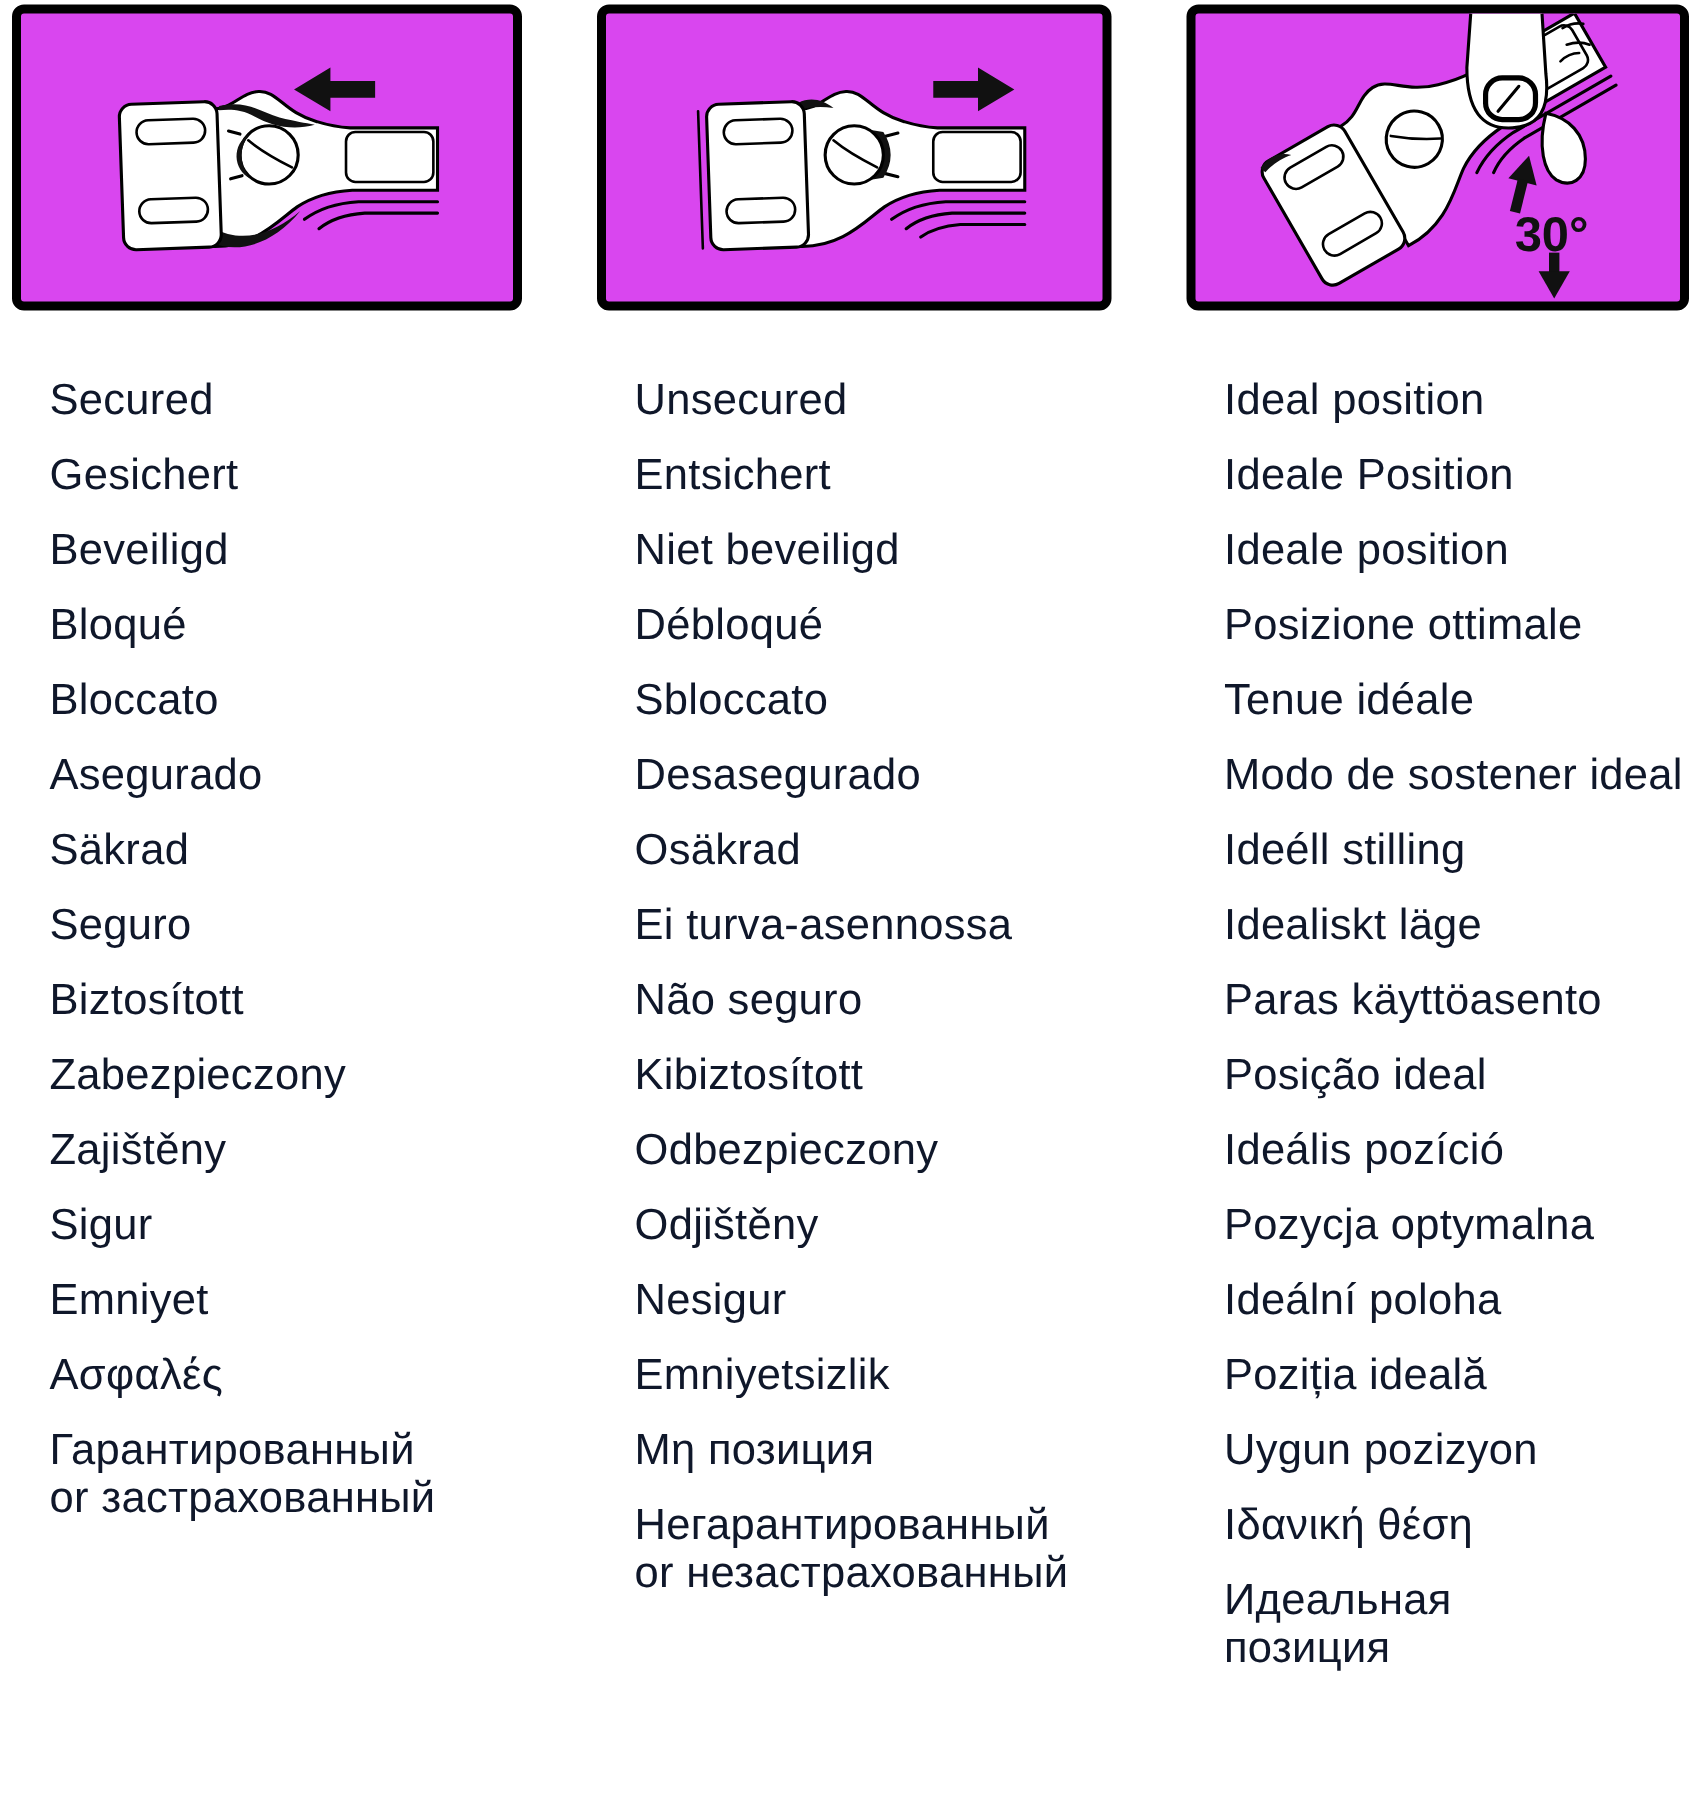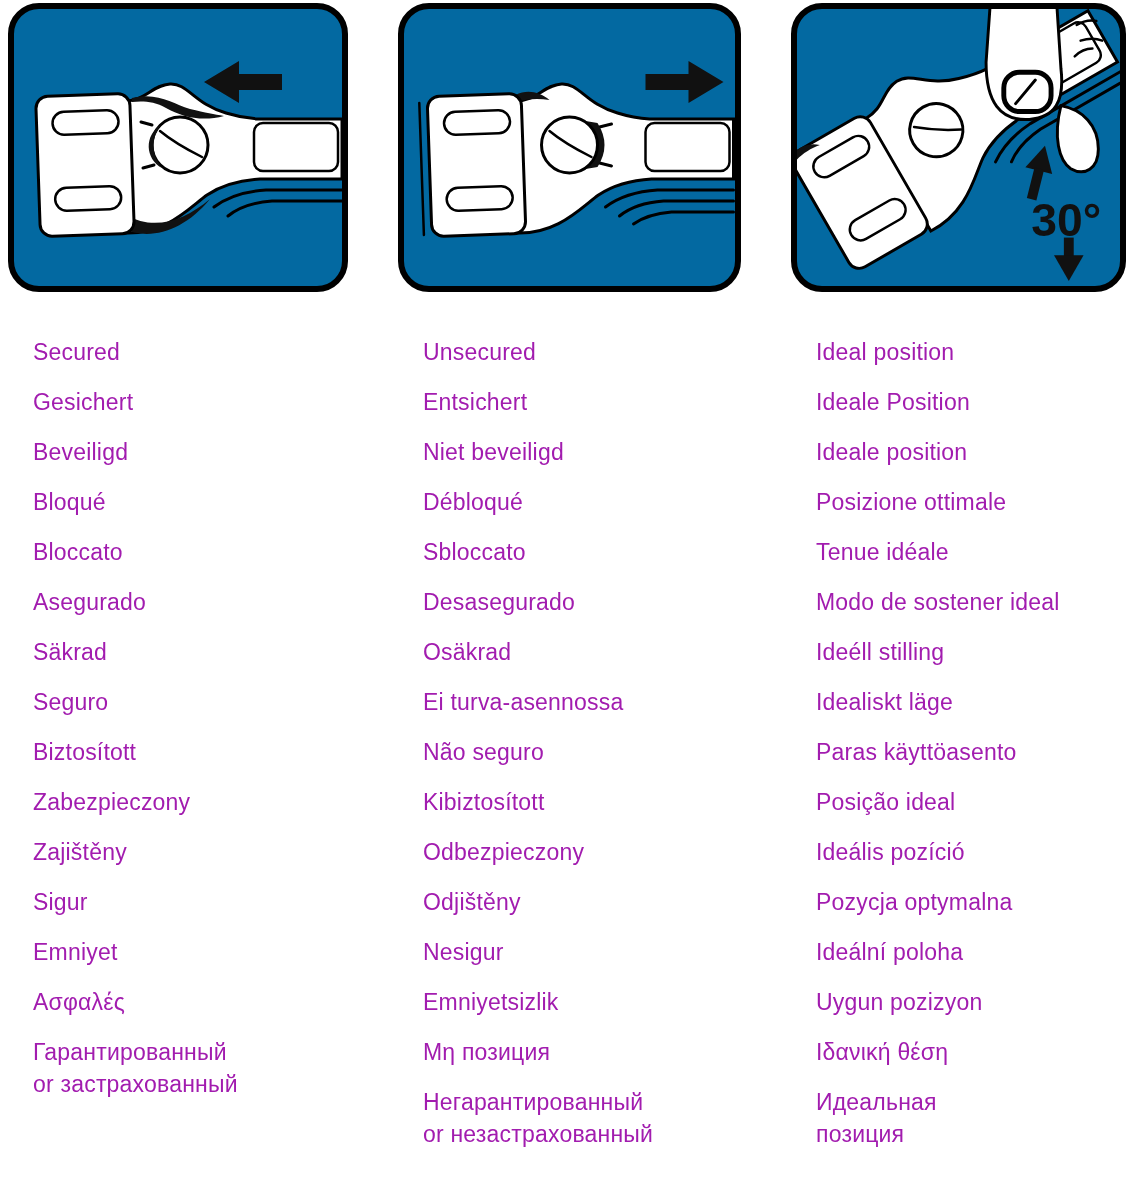--- a/index.html
+++ b/index.html
@@ -16,39 +16,39 @@
   .sheet {
     display: grid;
     grid-template-columns: 340px 343px 335px;
     column-gap: 50px;
     padding: 3px 8px 0 8px;
     box-sizing: border-box;
   }
   .column { display: block; }
   .panel {
     width: 100%;
-    height: 289px;
+    height: 204px;
     border: 6px solid #000;
-    border-radius: 31px;
+    border-radius: 8px;
     box-sizing: border-box;
-    background: #0369a1;
+    background: #d946ef;
     overflow: hidden;
   }
   .panel svg { display: block; width: 100%; height: 100%; }
   .panel svg text {
     font-family: "Liberation Sans", sans-serif;
     font-weight: 700;
     fill: #111;
   }
   .labels {
     list-style: none;
     margin: 44px 0 0 0;
     padding: 0 0 4px 25px;
-    font-size: 23px;
-    color: #a21caf;
+    font-size: 29px;
+    color: #0f172a;
     letter-spacing: 0.2px;
   }
   .labels li {
     line-height: 32px;
     margin-bottom: 18px;
     white-space: pre-line;
   }
   .ink-line { fill: none; stroke: #000; stroke-width: 3; stroke-linecap: round; }
   .ink-thin { fill: none; stroke: #000; stroke-width: 2.5; stroke-linecap: round; }
   .ink-shape { fill: #fff; stroke: #000; stroke-width: 3; }
@@ -220,20 +220,21 @@
         <li>Posizione ottimale</li>
         <li>Tenue idéale</li>
         <li>Modo de sostener ideal</li>
         <li>Ideéll stilling</li>
         <li>Idealiskt läge</li>
         <li>Paras käyttöasento</li>
         <li>Posição ideal</li>
         <li>Ideális pozíció</li>
         <li>Pozycja optymalna</li>
         <li>Ideální poloha</li>
+        <li>Poziția ideală</li>
         <li>Uygun pozizyon</li>
         <li>Ιδανική θέση</li>
         <li>Идеальная
 позиция</li>
       </ul>
   </div>
 
 </div>
 
 </body></html>

